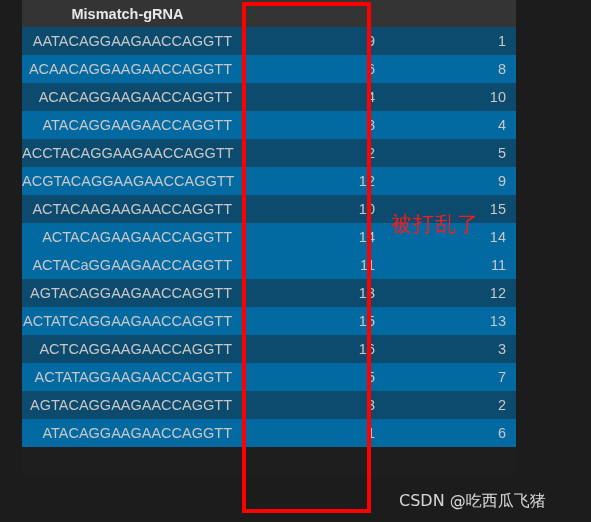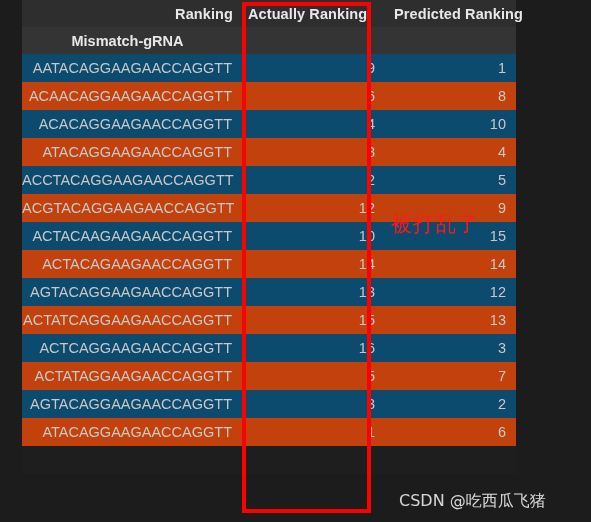--- a/index.html
+++ b/index.html
@@ -61,21 +61,21 @@
     font-weight: bold;
     text-align: center;
     padding: 0 9px 0 0;
     vertical-align: middle;
     white-space: nowrap;
   }
 
   
   tbody tr { height: 28px; }
   tbody tr.odd  td { background: #0c4a6e; }
-  tbody tr.even td { background: #c2410c; }
+  tbody tr.even td { background: #0369a1; }
   tbody td {
     color: #c8c8c8;
     font-size: 14.5px;
     text-align: right;
     padding: 0 9px 0 0;
     vertical-align: middle;
     white-space: nowrap;
     height: 28px;
     line-height: 28px;
     font-weight: normal;
@@ -127,25 +127,20 @@
 <body>
 
 <div id="table-wrap">
   <table class="grid">
     <colgroup>
       <col class="c-seq">
         <col class="c-act">
         <col class="c-pred">
     </colgroup>
     <thead>
-      <tr class="hdr-top">
-        <th class="h-rank">Ranking</th>
-        <th class="h-act">Actually Ranking</th>
-        <th class="h-pred">Predicted Ranking</th>
-      </tr>
       <tr class="hdr-sub">
         <th>Mismatch-gRNA</th>
         <th></th>
         <th></th>
       </tr>
     </thead>
     <tbody id="table-body">
         <tr class="odd">
           <td class="seq">AATACAGGAAGAACCAGGTT</td>
           <td class="act">9</td>
@@ -179,20 +174,25 @@
         <tr class="odd">
           <td class="seq">ACTACAAGAAGAACCAGGTT</td>
           <td class="act">10</td>
           <td class="pred">15</td>
         </tr>
         <tr class="even">
           <td class="seq">ACTACAGAAGAACCAGGTT</td>
           <td class="act">14</td>
           <td class="pred">14</td>
         </tr>
+        <tr class="even">
+          <td class="seq">ACTACaGGAAGAACCAGGTT</td>
+          <td class="act">11</td>
+          <td class="pred">11</td>
+        </tr>
         <tr class="odd">
           <td class="seq">AGTACAGGAAGAACCAGGTT</td>
           <td class="act">13</td>
           <td class="pred">12</td>
         </tr>
         <tr class="even">
           <td class="seq">ACTATCAGGAAGAACCAGGTT</td>
           <td class="act">15</td>
           <td class="pred">13</td>
         </tr>

